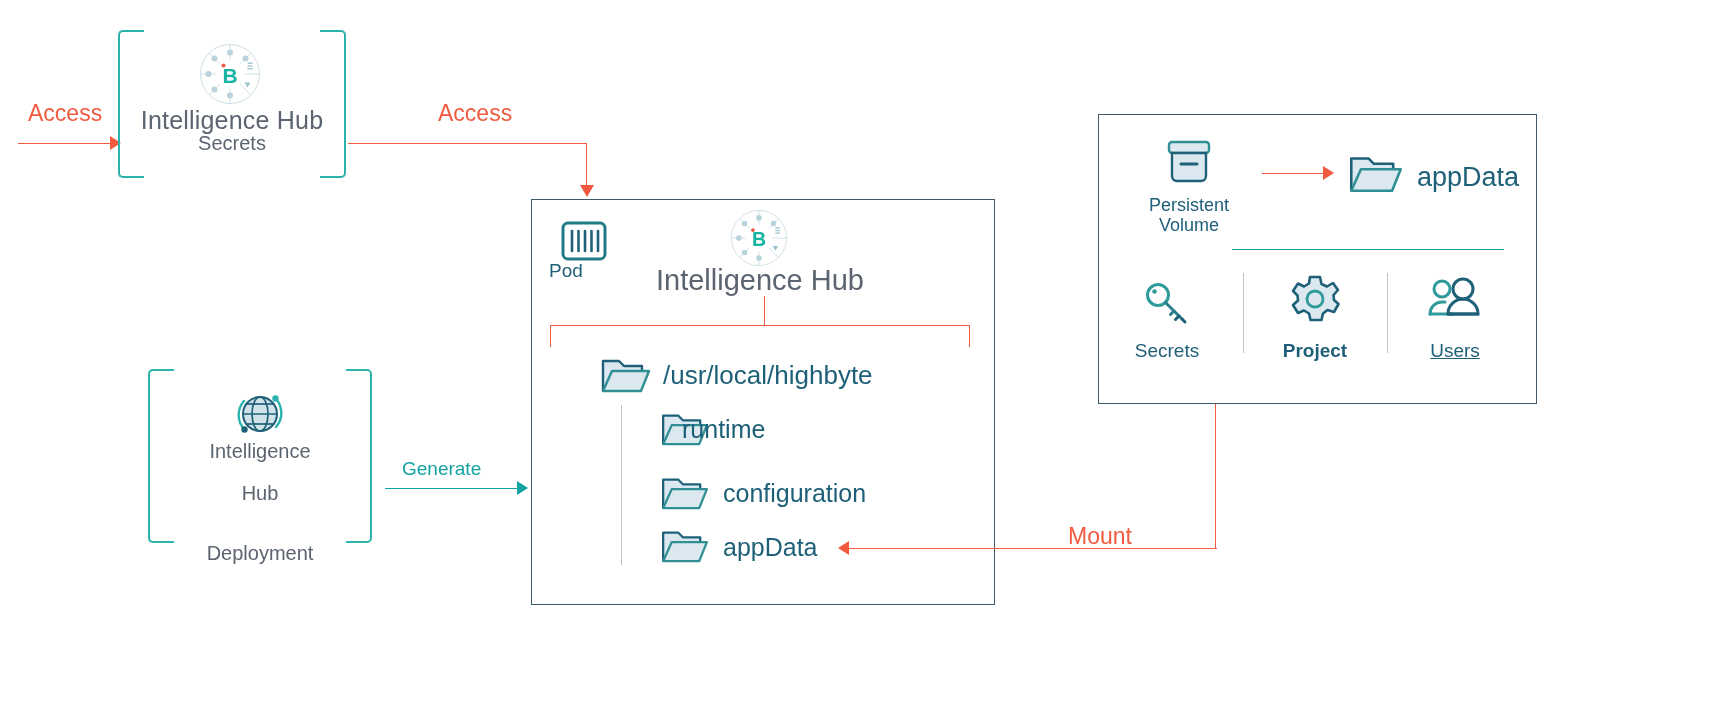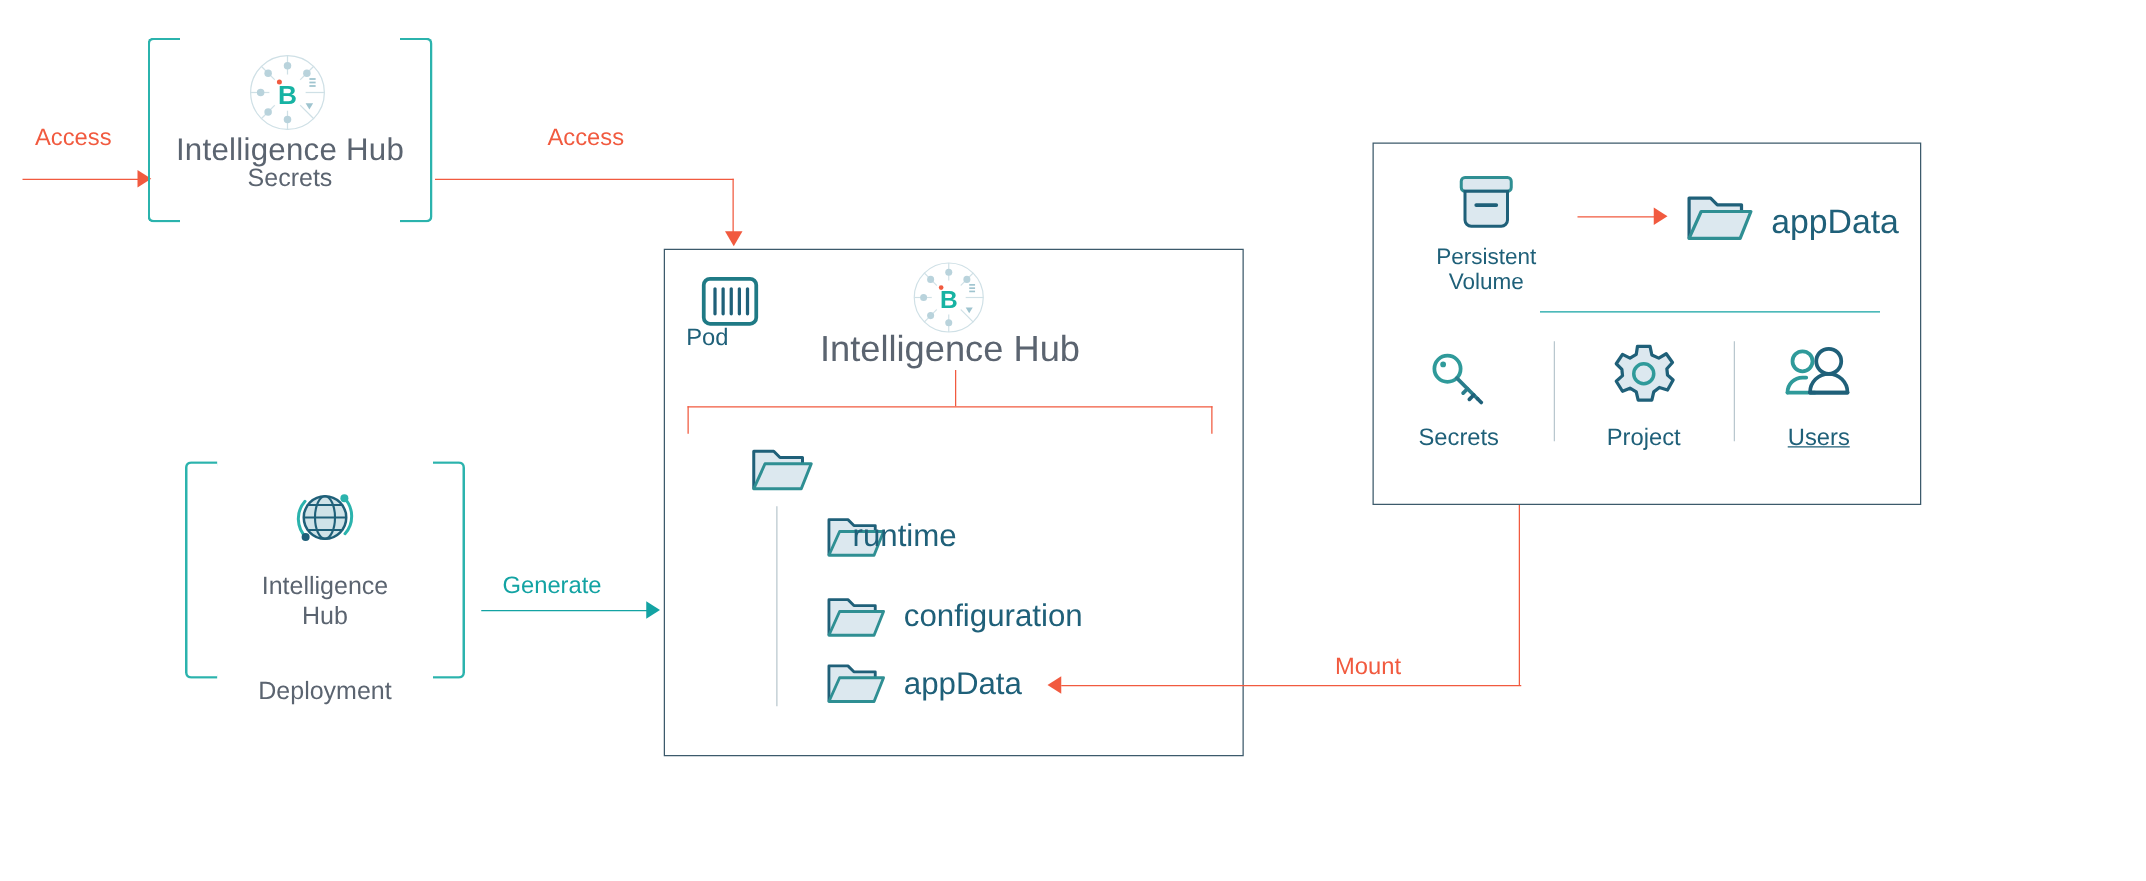--- a/index.html
+++ b/index.html
@@ -11,21 +11,21 @@
   .stage{position:absolute;left:0;top:0;width:1717px;height:705px;}
   .abs{position:absolute;}
   .lbl-red{color:#f15a3f;white-space:nowrap;}
 
   .t-title{font-size:25px;font-weight:400;color:#5b6470;letter-spacing:.2px;}
   .t-sub{font-size:20px;font-weight:400;color:#5b6470;}
   .t-hub{font-size:29px;font-weight:400;color:#5b6470;}
   .t-pod{font-size:19px;color:#1f6079;}
   .t-path{font-size:26px;color:#1f6079;}
   .t-folder{font-size:25px;color:#1f6079;}
-  .t-arrow{font-size:19px;color:#f15a3f;}
+  .t-arrow{font-size:23px;color:#f15a3f;}
   .t-gen{font-size:19px;color:#13a3a3;}
   .t-pv{font-size:18px;color:#1f6079;text-align:center;line-height:1.3;}
   .t-tile{font-size:19px;color:#1f6079;text-align:center;}
   .t-appdata{font-size:27px;color:#1f6079;}
 
   
   .box{border:1.6px solid #3c5a6b;background:#fff;box-sizing:border-box;}
 
   
   .bracket{position:absolute;}
@@ -122,21 +122,21 @@
         <path d="M14.5 19 H43.5"></path>
         <path d="M14.5 39 H43.5"></path>
       </g>
       <path d="M44 13 A21 21 0 0 1 45 42" fill="none" stroke="#2bb3ad" stroke-width="2.4" stroke-linecap="round"></path>
       <path d="M14 45 A21 21 0 0 1 13 16" fill="none" stroke="#2bb3ad" stroke-width="2.4" stroke-linecap="round"></path>
       <circle cx="44.5" cy="13.5" r="3.2" fill="#2bb3ad"></circle>
       <circle cx="13.5" cy="44.5" r="3.2" fill="#1f6079"></circle>
     </svg>
   </div>
 
-  <div class="abs t-sub" style="left:158px;top:458px;width:204px;text-align:center;">Intelligence</div>
+  <div class="abs t-sub" style="left:158px;top:440px;width:204px;text-align:center;">Intelligence</div>
   <div class="abs t-sub" style="left:158px;top:482px;width:204px;text-align:center;">Hub</div>
   <div class="abs t-sub" style="left:158px;top:506px;width:204px;text-align:center;margin-top:36px;">Deployment</div>
 
   <div class="abs t-gen" style="left:402px;top:458px;">Generate</div>
   <div class="ln-h-teal" style="left:385px;top:488px;width:133px;"></div>
   <div class="arrow-r-teal" style="left:517px;top:481px;"></div>
 
   <div class="abs box" style="left:531px;top:199px;width:464px;height:406px;"></div>
 
   <div class="abs" style="left:561px;top:221px;">
@@ -191,20 +191,21 @@
   <div class="ln-h" style="left:550px;top:325px;width:420px;"></div>
   <div class="ln-v" style="left:550px;top:325px;height:22px;"></div>
   <div class="ln-v" style="left:969px;top:325px;height:22px;"></div>
 
   <div class="abs" style="left:600px;top:355px;">
     <svg width="52" height="40" viewBox="0 0 52 40">
       <path d="M3 36 V6 H19 L24 11 H42 V17" fill="#dce8ef" stroke="#1f6079" stroke-width="2.4" stroke-linejoin="round"></path>
       <path d="M3 36 L12 16 H49 L41 36 Z" fill="#dce8ef" stroke="#2f8f93" stroke-width="2.4" stroke-linejoin="round"></path>
     </svg>
   </div>
+  <div class="abs t-path" style="left:663px;top:360px;">/usr/local/highbyte</div>
 
   <div class="ln-thin" style="left:621px;top:405px;height:160px;"></div>
 
   <div class="abs" style="left:660px;top:410px;">
     <svg width="50" height="38" viewBox="0 0 52 40">
       <path d="M3 36 V6 H19 L24 11 H42 V17" fill="#dce8ef" stroke="#1f6079" stroke-width="2.4" stroke-linejoin="round"></path>
       <path d="M3 36 L12 16 H49 L41 36 Z" fill="#dce8ef" stroke="#2f8f93" stroke-width="2.4" stroke-linejoin="round"></path>
     </svg>
   </div>
   <div class="abs t-folder" style="left:682px;top:415px;text-align:right;">runtime</div>
@@ -271,21 +272,21 @@
   <div class="abs t-tile" style="left:1117px;top:340px;width:100px;">Secrets</div>
 
   <div class="abs" style="left:1289px;top:274px;">
     <svg width="52" height="52" viewBox="0 0 52 52">
       <path d="M21 3 H31 L32.5 10 L38 12.5 L44 9 L49 16 L44.5 21 L45 26 L49.5 30
                L45 38 L38.5 36 L34 39.5 L32.5 46 H21.5 L20 39.5 L15 36.5 L9 39 L4 31
                L9 26.5 L8.5 21.5 L4 17 L9 9.5 L15 12.5 L20 9.5 Z" fill="#dce8ef" stroke="#1f6079" stroke-width="2.6" stroke-linejoin="round"></path>
       <circle cx="26" cy="25" r="8" fill="#dce8ef" stroke="#2f9a9a" stroke-width="2.8"></circle>
     </svg>
   </div>
-  <div class="abs t-tile" style="left:1265px;top:340px;width:100px;">Project</div>
+  <div class="abs t-tile" style="left:1265px;top:340px;width:100px;font-weight:bold;">Project</div>
 
   <div class="abs" style="left:1428px;top:278px;">
     <svg width="54" height="46" viewBox="0 0 54 46">
       <circle cx="14" cy="11" r="8" fill="none" stroke="#2f9a9a" stroke-width="3"></circle>
       <circle cx="35" cy="11" r="10" fill="none" stroke="#1f6079" stroke-width="3"></circle>
       <path d="M2 36 a12 12 0 0 1 12 -12 h3" fill="none" stroke="#2f9a9a" stroke-width="3" stroke-linecap="round"></path>
       <path d="M2 36 H24" stroke="#2f9a9a" stroke-width="3" stroke-linecap="round"></path>
       <path d="M20 36 a15 15 0 0 1 30 0 Z" fill="none" stroke="#1f6079" stroke-width="3" stroke-linejoin="round"></path>
       <path d="M20 36 H50" stroke="#1f6079" stroke-width="3" stroke-linecap="round"></path>
     </svg>

